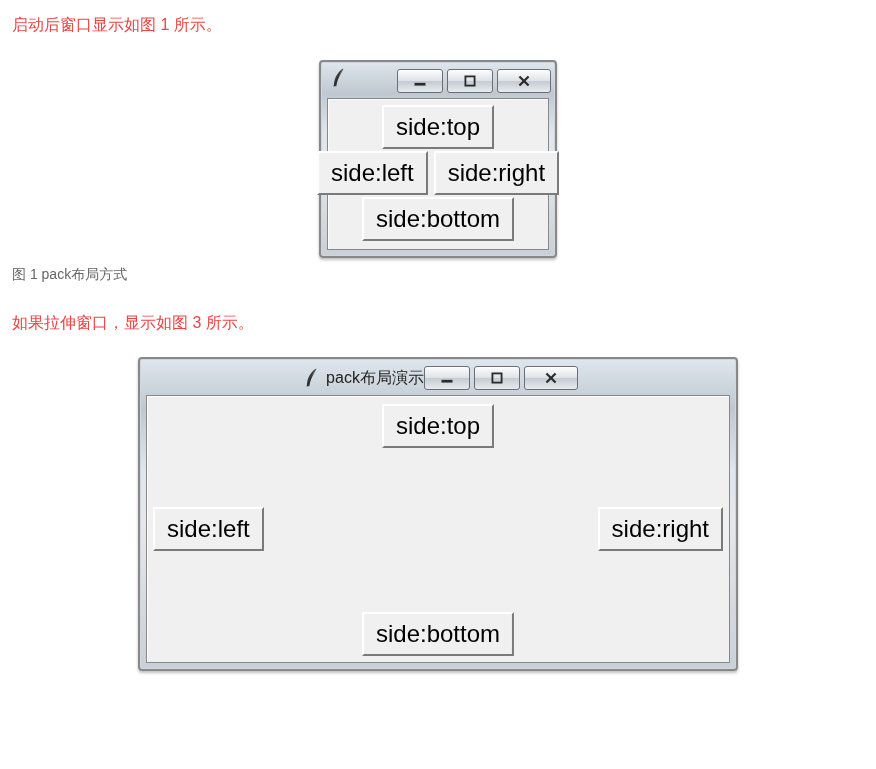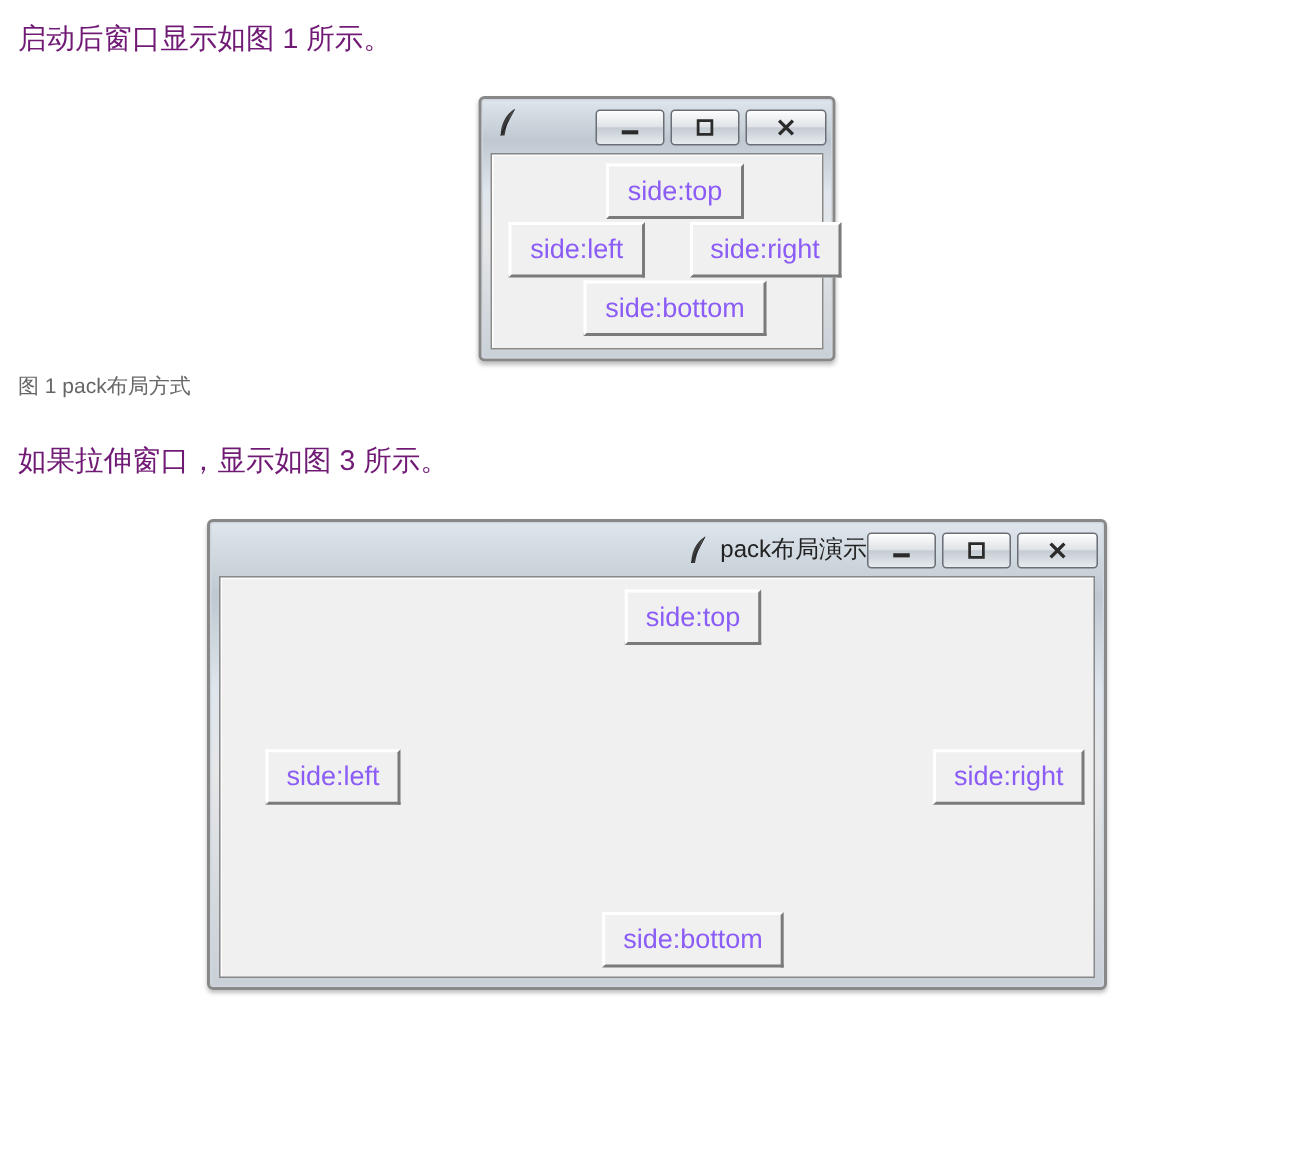--- a/index.html
+++ b/index.html
@@ -5,22 +5,22 @@
     body {
       margin: 0;
       padding: 12px;
       font-family: "Microsoft YaHei", "PingFang SC", Arial, sans-serif;
       background: #fff;
       color: #555;
       width: 876px;
       box-sizing: border-box;
     }
     .doc-text {
-      font-size: 19px;
-      color: #701a75;
+      font-size: 16px;
+      color: #ef4444;
       margin: 0 0 22px 0;
       line-height: 1.6;
     }
     .caption {
       font-size: 14px;
       color: #666;
       text-align: left;
       margin: 8px 0 26px 0;
     }
     
@@ -28,21 +28,21 @@
       border: 2px solid #888;
       border-radius: 4px;
       background: linear-gradient(180deg,#dfe6ed 0,#bfc8d0 16%,#dfe6ed 36%,#e6e7e9 54%,#c9d0d7 100%);
       box-shadow: inset 0 0 0 1px #cfd6dd, 0 2px 3px rgba(0,0,0,.25);
       position: relative;
     }
     .titlebar {
       height: 34px;
       display: flex;
       align-items: center;
-      justify-content: flex-end;
+      justify-content: center;
       padding: 2px 4px 0 10px;
     }
     .title-left {
       display: flex;
       align-items: center;
       gap: 8px;
       color: #222;
       font-size: 16px;
     }
     .feather {
@@ -73,24 +73,23 @@
       border: 1px solid #888;
       box-shadow: inset 1px 1px 0 #fff;
     }
     
     .tk-label {
       display: inline-block;
       background: #f0f0f0;
       border: 2px solid;
       border-color: #fff #7a7a7a #7a7a7a #fff;
       padding: 6px 12px;
-      font-size: 18px;
-      color: #8b5cf6;
+      font-size: 24px;
+      color: #000000;
       font-family: Verdana, Tahoma, Arial, sans-serif;
-      margin-left: 24px;
     }
     
     .fig1-wrap {
       display: flex;
       justify-content: center;
     }
     .fig1 {
       width: 234px;
     }
     .fig1 .client {

